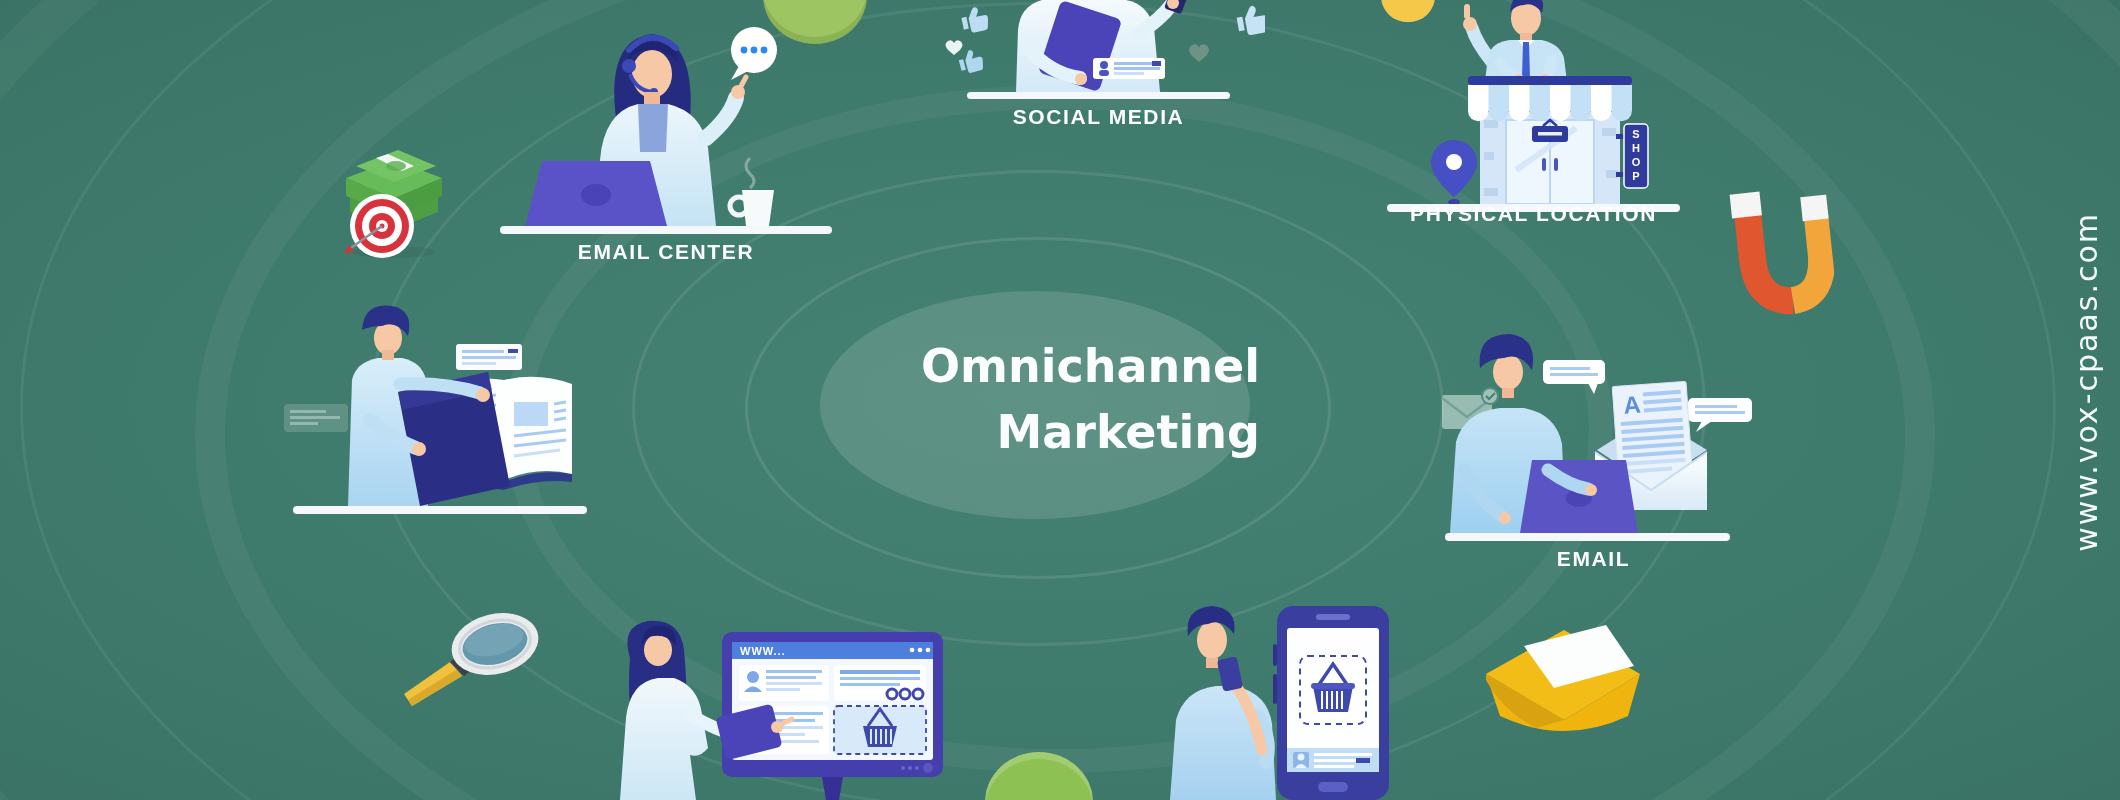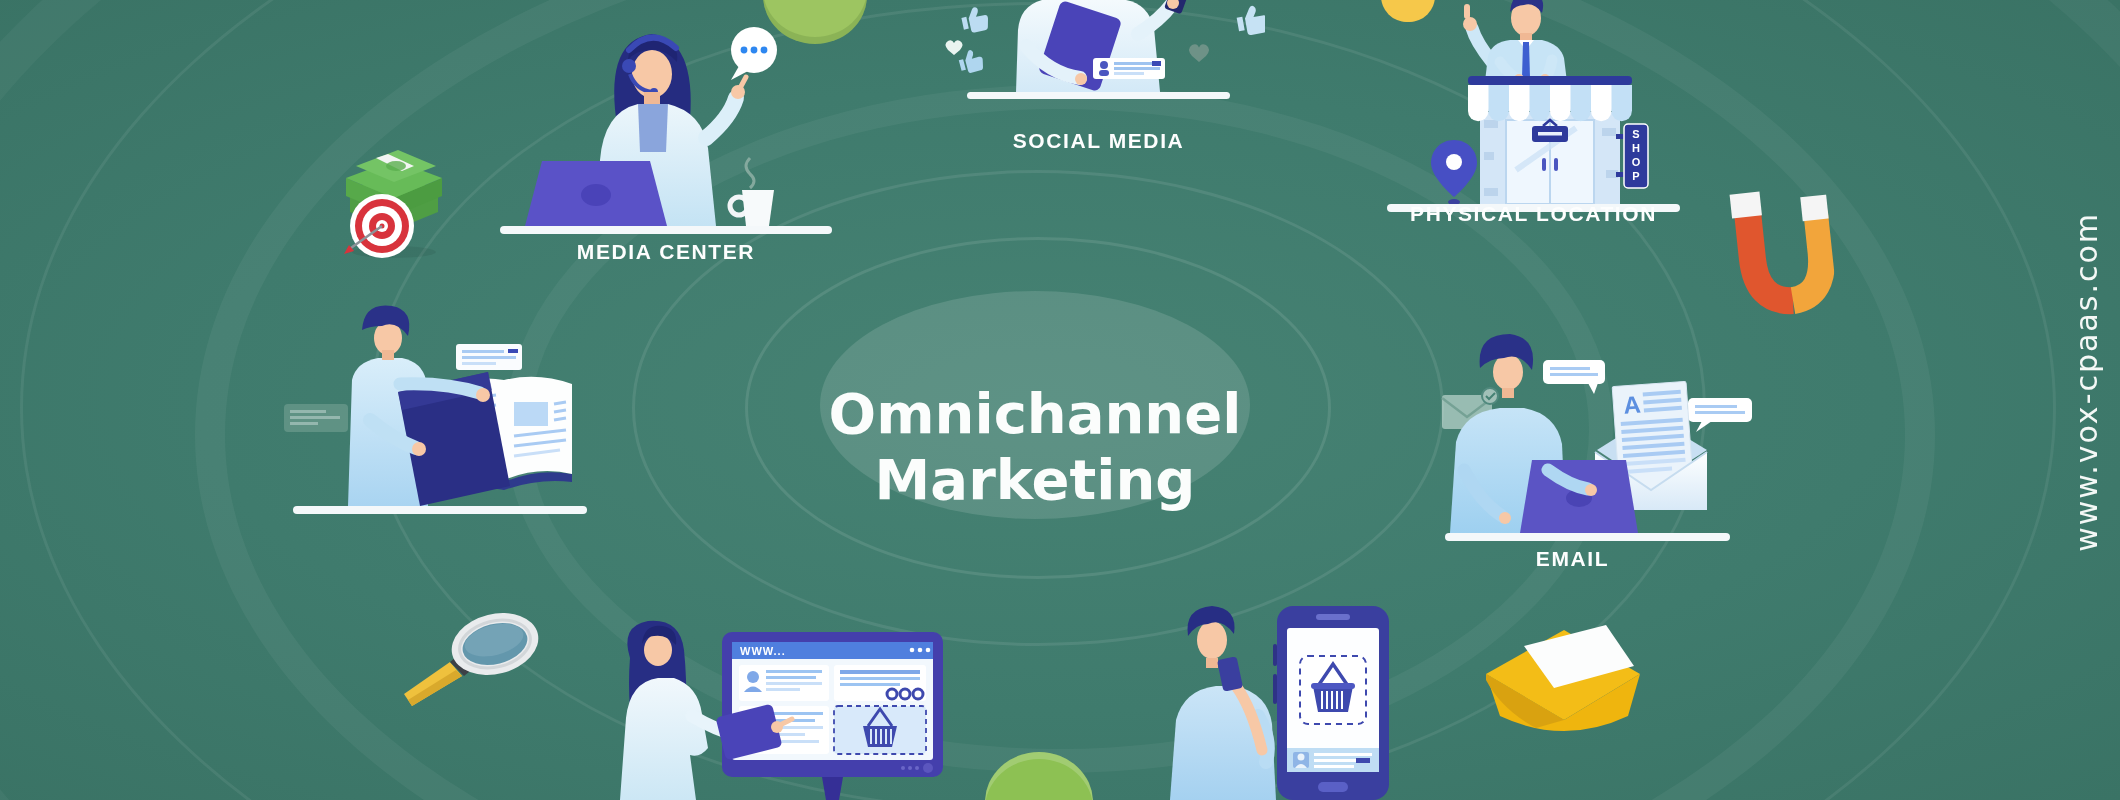--- a/index.html
+++ b/index.html
@@ -1,22 +1,22 @@
 <!DOCTYPE html>
 <html><head>
 <meta charset="utf-8">
 <style>
   html,body{margin:0;padding:0;background:#2e5e53;}
   .canvas{position:relative;width:2120px;height:800px;overflow:hidden;
     background:radial-gradient(ellipse at 49% 50%, #468273 0%, #3f7b6d 55%, #3a7365 100%);
     font-family:"Liberation Sans",sans-serif;}
   .ring{position:absolute;border-radius:50%;pointer-events:none;}
   .halo{position:absolute;border-radius:50%;background:rgba(255,255,255,0.13);}
-  .title{position:absolute;left:810px;top:333px;width:450px;text-align:center;
-    font-family:"DejaVu Sans",sans-serif;font-weight:bold;font-size:56px;line-height:66px;color:#FBFDFC;margin-top:48px;}
+  .title{position:absolute;left:810px;top:333px;width:450px;text-align:right;
+    font-family:"DejaVu Sans",sans-serif;font-weight:bold;font-size:46px;line-height:66px;color:#FBFDFC;}
   .station{position:absolute;}
   .bar{position:absolute;height:8px;background:#F4F8FA;border-radius:4px;}
   .label{position:absolute;font-weight:bold;font-size:21px;letter-spacing:1.6px;color:#FDFEFE;
     text-align:center;white-space:nowrap;}
   .decor{position:absolute;}
   .blob{position:absolute;border-radius:50%;}
   .watermark{position:absolute;right:16px;top:-18px;height:800px;display:flex;align-items:center;}
   .watermark span{writing-mode:vertical-rl;transform:rotate(180deg);
     font-family:"DejaVu Sans",sans-serif;font-size:30px;letter-spacing:2px;color:#F4F8F6;}
   svg{display:block;}
@@ -78,21 +78,21 @@
         <path d="M62 161 L170 161 L187 226 L45 226 Z" fill="#5A52C7"></path>
         <ellipse cx="116" cy="195" rx="15" ry="11" fill="#4A43B8"></ellipse>
       </g>
       <g>
         <path d="M270 158 Q262 166 270 174 Q278 181 270 188" stroke="#8FB0A6" stroke-width="3" fill="none" opacity="0.85"></path>
         <circle cx="259" cy="206" r="9" stroke="#F2F5F7" stroke-width="5" fill="none"></circle>
         <path d="M262 190 L294 190 L289 226 L266 226 Z" fill="#F7FAFB"></path>
       </g>
     </svg>
     <div class="bar" style="left:20px;top:226px;width:332px;"></div>
-    <div class="label" style="left:20px;top:240px;width:332px;">MEDIA CENTER</div>
+    <div class="label" style="left:20px;top:240px;width:332px;">EMAIL CENTER</div>
   </div>
 
   <div class="station" style="left:930px;top:0;width:335px;height:135px;">
     <svg width="335" height="92" viewBox="0 0 335 92">
       <defs>
         <linearGradient id="sm-g1" x1="0" y1="0" x2="0" y2="1">
           <stop offset="0" stop-color="#F4FAFD"></stop>
             <stop offset="1" stop-color="#D3E9F7"></stop>
         </linearGradient>
         <path id="sm-thumb" d="M0 10 h5 v12 h-5 z M7 22 v-10 l5 -8 q2 -3 4.5 -1 q2 1.8 .5 5 l-2.5 4 h8 q4 0 3.4 4 l-1.8 8 q-.6 3 -3.6 3 h-10.5 q-3 0 -3 -3 z"></path>
@@ -115,21 +115,21 @@
         <rect x="163" y="58" width="72" height="21" rx="3" fill="#FFFFFF"></rect>
         <circle cx="174" cy="65" r="4" fill="#4A56C0"></circle>
         <rect x="169" y="70" width="10" height="6" rx="3" fill="#4A56C0"></rect>
         <rect x="184" y="62" width="40" height="3" fill="#9EC3F0"></rect>
         <rect x="184" y="67" width="46" height="3" fill="#9EC3F0"></rect>
         <rect x="184" y="72" width="30" height="3" fill="#C9DFF8"></rect>
         <rect x="222" y="61" width="9" height="5" fill="#3A49B5"></rect>
       </g>
     </svg>
     <div class="bar" style="left:37px;top:92px;width:263px;height:7px;"></div>
-    <div class="label" style="left:37px;top:105px;width:263px;margin-top:24px;">SOCIAL MEDIA</div>
+    <div class="label" style="left:37px;top:105px;width:263px;">SOCIAL MEDIA</div>
   </div>
 
   <div class="station" style="left:1380px;top:0;width:335px;height:250px;">
     <svg width="335" height="204" viewBox="0 0 335 204">
       <circle cx="27" cy="-4" r="26" fill="#F6C84A"></circle>
       <g>
         <path d="M112 62 Q96 42 92 28" stroke="#CDE7F7" stroke-width="13" fill="none" stroke-linecap="round"></path>
         <circle cx="90" cy="24" r="7" fill="#F7C8A6"></circle>
         <rect x="84" y="4" width="6" height="15" rx="3" fill="#F7C8A6"></rect>
         <ellipse cx="146" cy="18" rx="15" ry="18" fill="#F7C8A6"></ellipse>
@@ -307,21 +307,21 @@
         <path d="M30 213 L36 122 Q44 92 80 88 L104 88 Q136 94 142 124 L146 213 Z" fill="url(#em-g1)"></path>
         <path d="M112 140 L206 140 L218 213 L100 213 Z" fill="#5B54C4"></path>
         <ellipse cx="159" cy="178" rx="13" ry="9" fill="#4A44B4"></ellipse>
         <path d="M44 150 Q60 182 82 196" stroke="#AFD7F2" stroke-width="13" fill="none" stroke-linecap="round"></path>
         <circle cx="85" cy="198" r="6" fill="#F7C8A6"></circle>
         <path d="M128 150 Q150 166 168 169" stroke="#AFD7F2" stroke-width="13" fill="none" stroke-linecap="round"></path>
         <circle cx="171" cy="170" r="6" fill="#F7C8A6"></circle>
       </g>
     </svg>
     <div class="bar" style="left:25px;top:213px;width:285px;"></div>
-    <div class="label" style="left:10px;top:227px;width:285px;">EMAIL</div>
+    <div class="label" style="left:31px;top:227px;width:285px;">EMAIL</div>
   </div>
 
   <div class="station" style="left:600px;top:598px;width:500px;height:202px;">
     <svg width="500" height="202" viewBox="0 0 500 202">
       <defs>
         <linearGradient id="ws-g1" x1="0" y1="0" x2="0" y2="1">
           <stop offset="0" stop-color="#F1F8FC"></stop>
             <stop offset="1" stop-color="#CCE7F5"></stop>
         </linearGradient>
       </defs>

